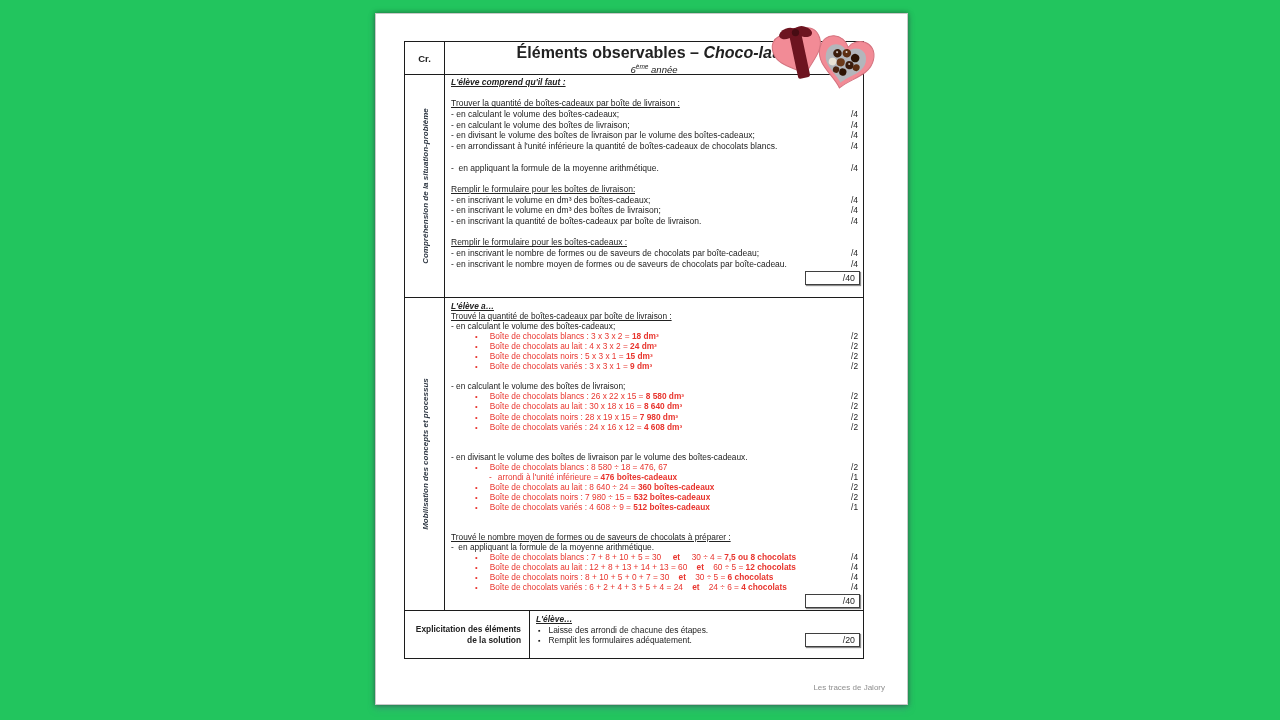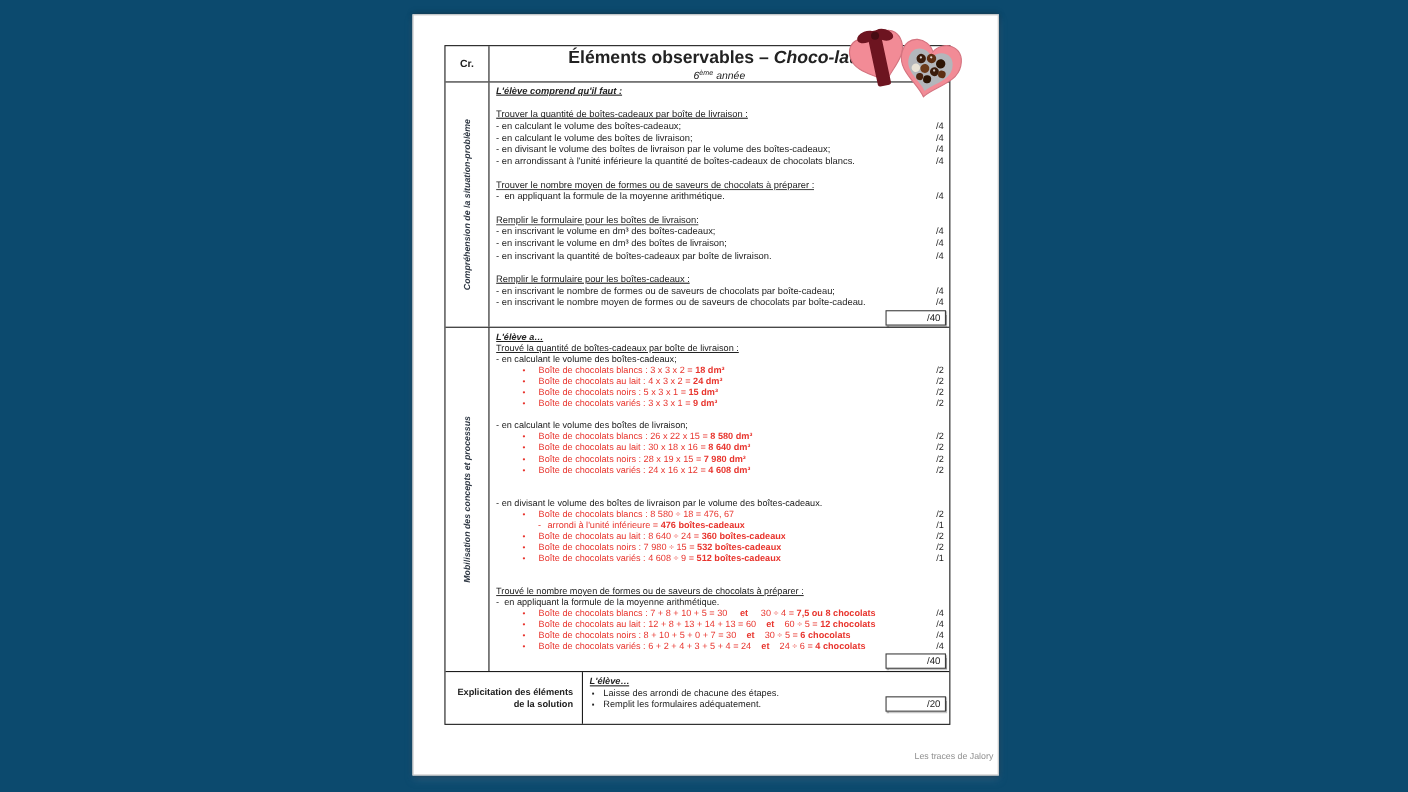--- a/index.html
+++ b/index.html
@@ -1,21 +1,21 @@
 <!DOCTYPE html>
 <html style="--red: #e8352e; --ink: #222222; --pink: #f28b96; --ribbon: #6d1420;"><head>
 <meta charset="utf-8">
 <style>
   :root{
     --red:#e8352e; --ink:#222222; --border:#1c1c1c; --pink:#f28b96; --ribbon:#6d1420;
   }
   *{margin:0;padding:0;box-sizing:border-box;}
   html,body{width:1280px;height:720px;overflow:hidden;background:#ffffff;
     font-family:"Liberation Sans", sans-serif; color:var(--ink);}
-  .stage{position:relative;width:1280px;height:720px;background:#0c4a6e;}
+  .stage{position:relative;width:1280px;height:720px;background:#22c55e;}
   .page{position:absolute;left:375px;top:13px;width:533px;height:692px;background:#ffffff;
     border:1px solid #c9c9c9;
     box-shadow:0 0 5px rgba(30,30,30,.55), 0 4px 7px rgba(90,125,160,.35);}
   .choco{position:absolute;top:8px;right:20px;width:122px;height:74px;z-index:5;}
   .tbl{position:absolute;left:28px;top:27px;width:460px;border:1.5px solid var(--border);background:#fff;}
   .row{display:flex;border-bottom:1.2px solid var(--border);}
   .row:last-child{border-bottom:none;}
   .cell{min-width:0;}
   .cr{width:40px;flex:none;border-right:1.2px solid var(--border);display:flex;align-items:center;
       justify-content:center;font-weight:bold;font-size:9.5px;}
@@ -46,21 +46,21 @@
   .dashred .marker{margin-left:38px;margin-right:6px;}
   .bulletblack .marker{margin-left:2px;margin-right:8px;font-size:7px;color:var(--ink);}
   .b{font-weight:bold;}
   .total-row{display:flex;justify-content:flex-end;height:17px;align-items:center;}
   .score-box{width:55px;height:14px;border:1.6px solid #3f3f3f;background:#fff;display:flex;
     align-items:center;justify-content:flex-end;padding-right:4px;font-size:8.8px;
     box-shadow:1px 1px 1px rgba(0,0,0,.45);}
   .score-box.abs{position:absolute;right:3px;bottom:11px;}
   .expl{width:125px;flex:none;border-right:1.2px solid var(--border);display:flex;align-items:center;
     justify-content:center;text-align:right;font-weight:bold;font-size:8.4px;padding:2px 8px;line-height:11px;}
-  .footer{position:absolute;right:4px;bottom:12px;font-size:8px;color:#8f8f8f;margin-top:35px;}
+  .footer{position:absolute;right:22px;bottom:12px;font-size:8px;color:#8f8f8f;margin-top:35px;}
 </style>
 </head>
 <body>
 
 <div class="stage">
   <div class="page">
 
     <svg class="choco" viewBox="0 0 120 72" aria-hidden="true">
 
       <g transform="translate(34,32) rotate(-18)">
@@ -125,23 +125,20 @@
               </div>
               <div class="line plain">
                 <span class="parts"><span>- en divisant le volume des boîtes de livraison par le volume des boîtes-cadeaux;</span></span>
                 <span class="score">/4</span>
               </div>
               <div class="line plain">
                 <span class="parts"><span>- en arrondissant à l'unité inférieure la quantité de boîtes-cadeaux de chocolats blancs.</span></span>
                 <span class="score">/4</span>
               </div>
               <div class="line blank"></div>
-              <div class="line heading">
-                <span class="parts"><span>Trouver le nombre moyen de formes ou de saveurs de chocolats à préparer :</span></span>
-              </div>
               <div class="line plain">
                 <span class="parts"><span>-  en appliquant la formule de la moyenne arithmétique.</span></span>
                 <span class="score">/4</span>
               </div>
               <div class="line blank"></div>
               <div class="line heading">
                 <span class="parts"><span>Remplir le formulaire pour les boîtes de livraison:</span></span>
               </div>
               <div class="line plain">
                 <span class="parts"><span>- en inscrivant le volume en dm³ des boîtes-cadeaux;</span></span>

